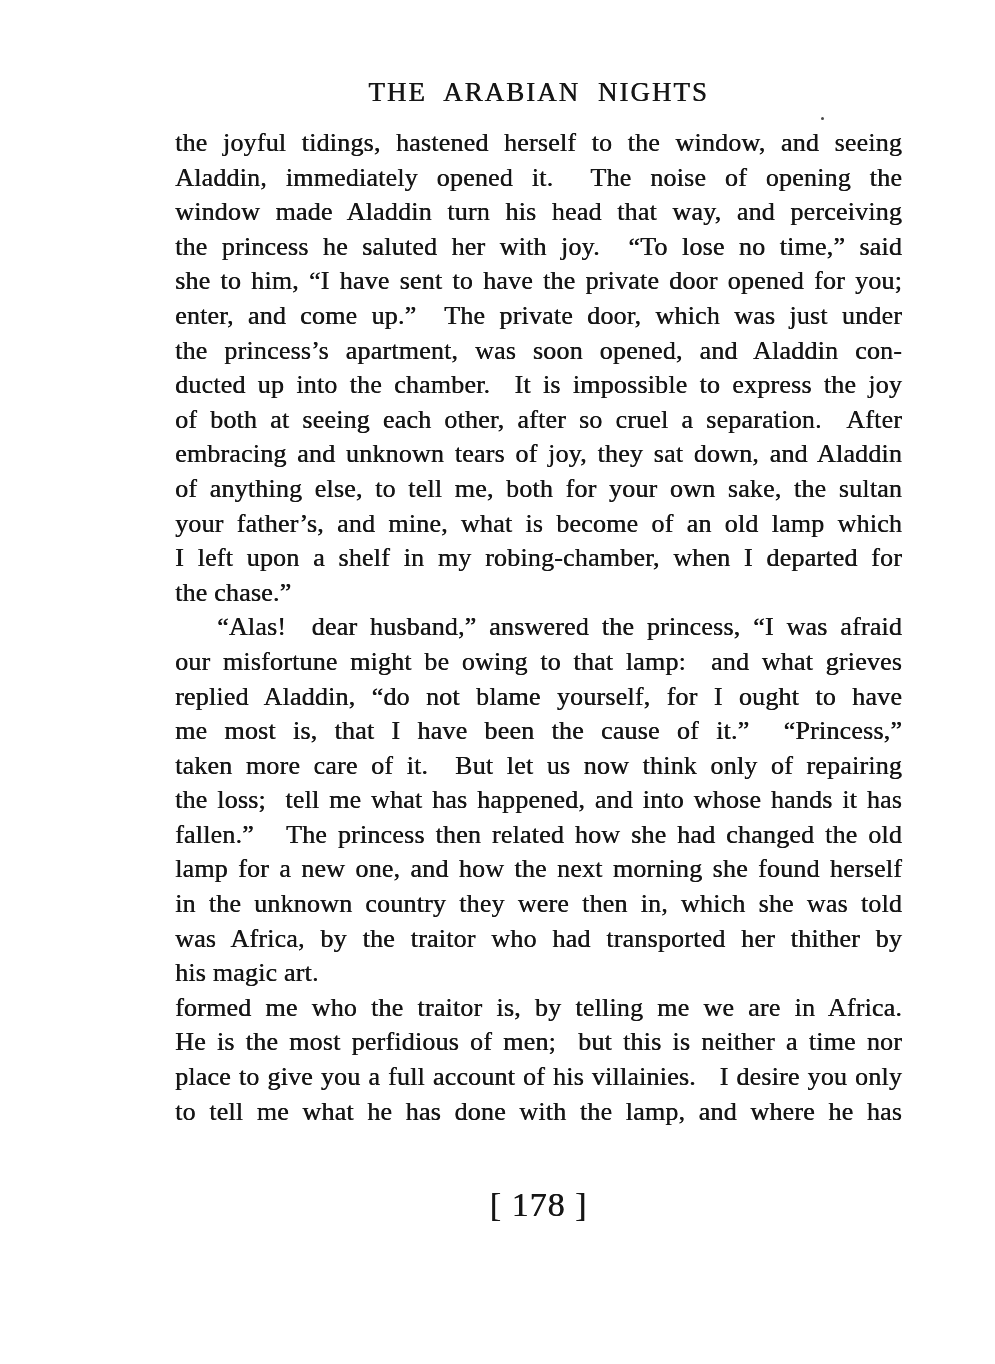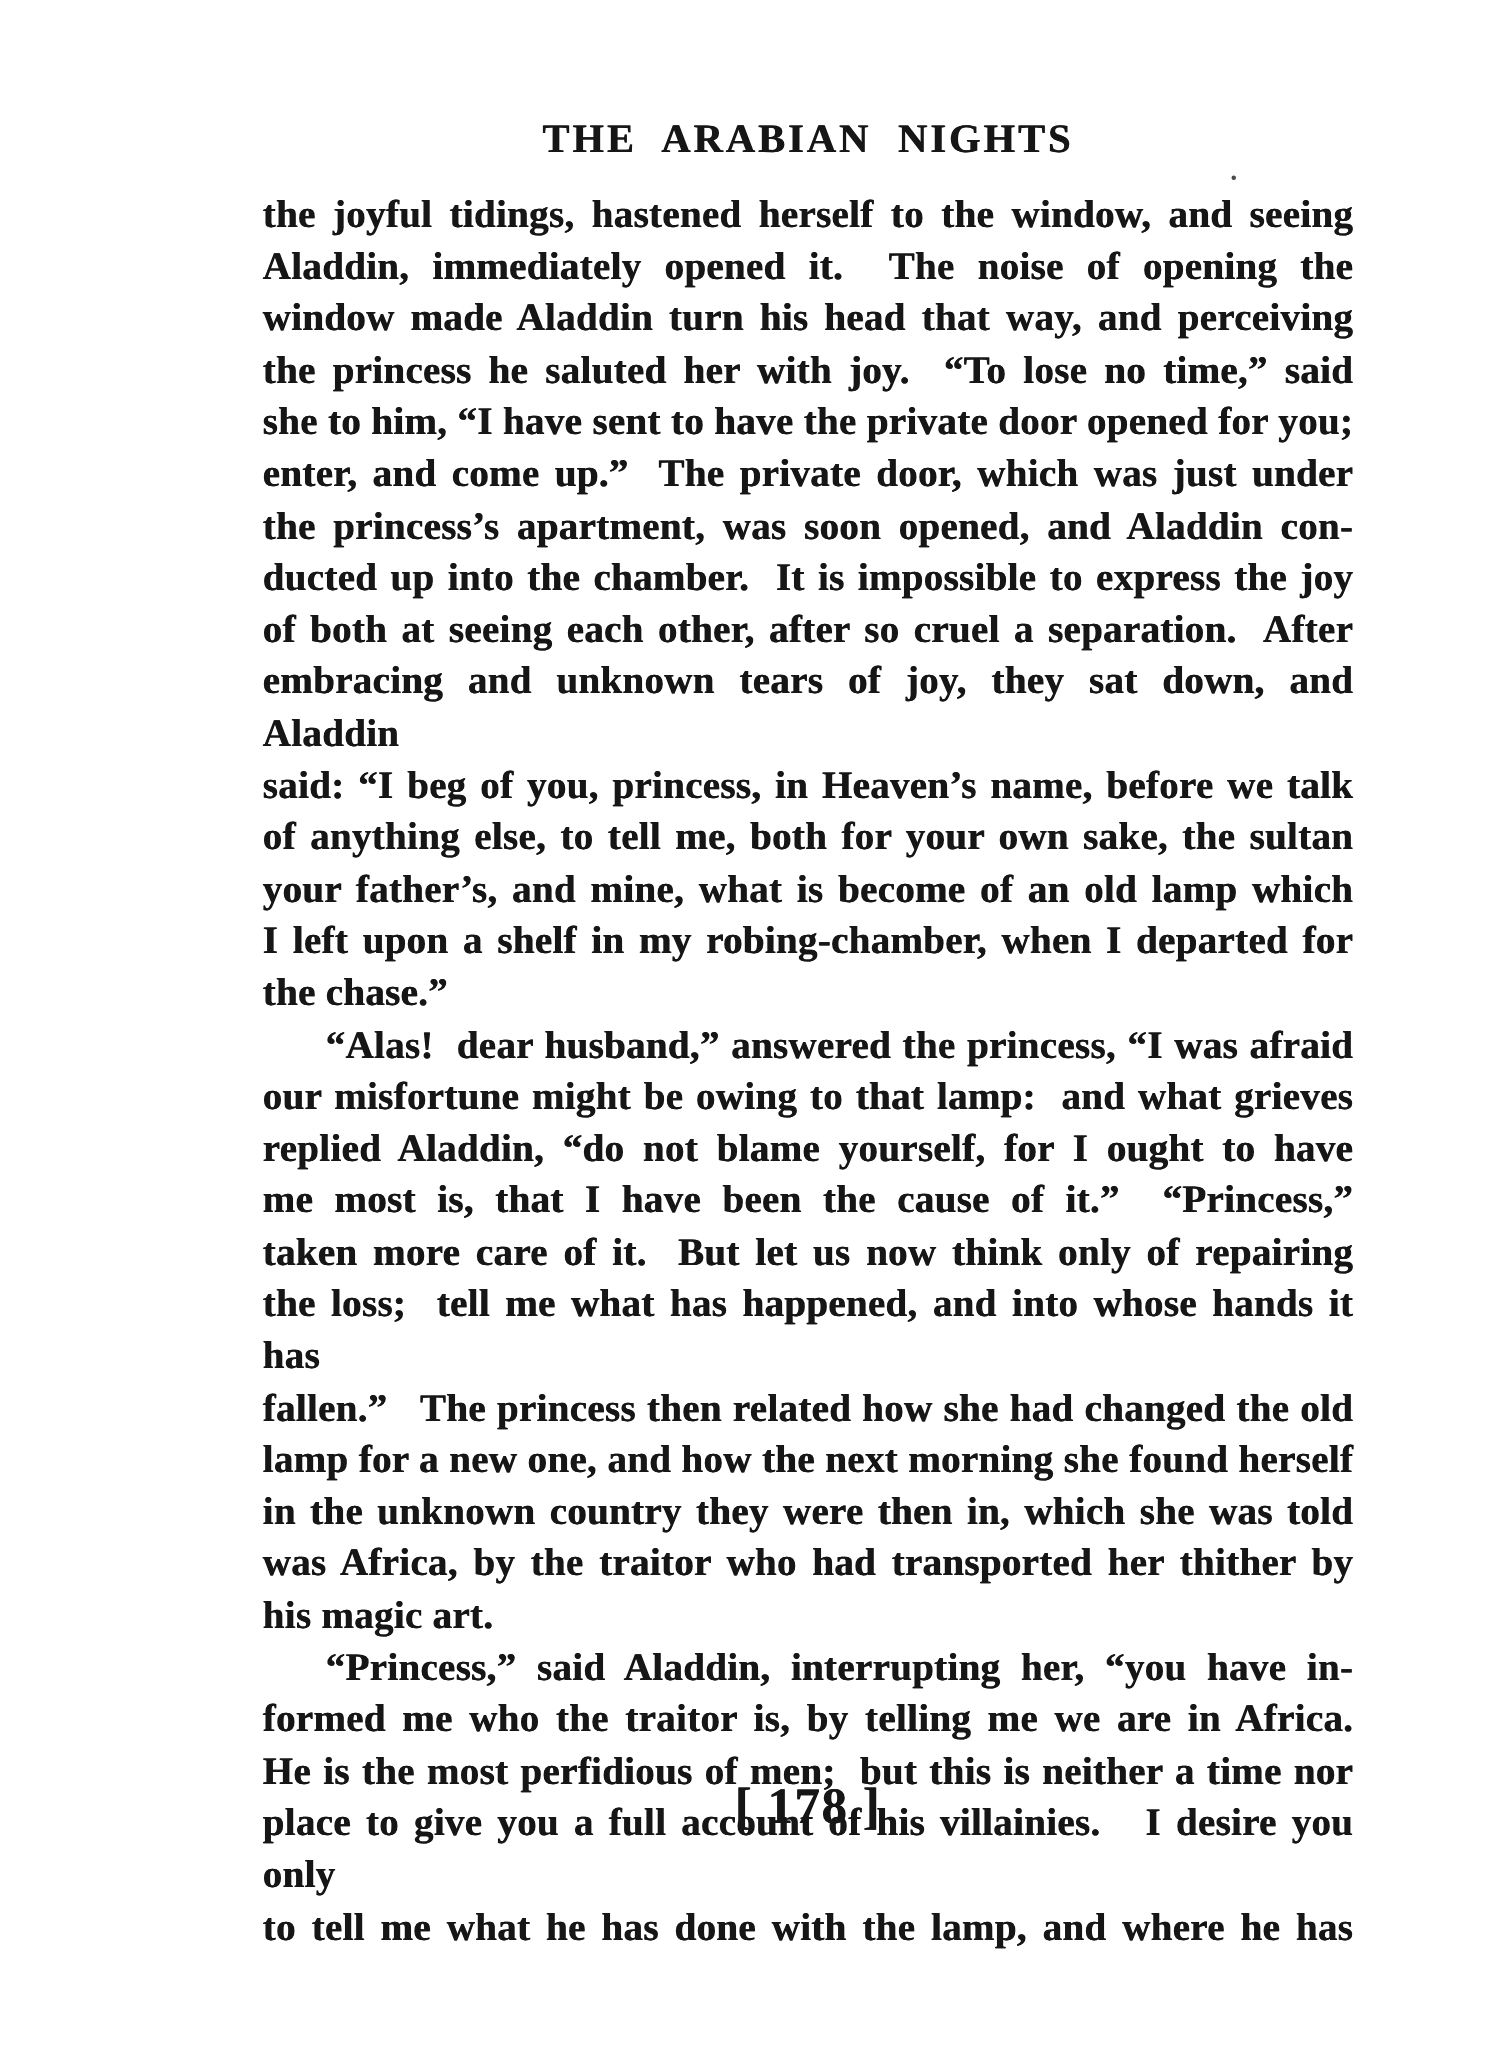--- a/index.html
+++ b/index.html
@@ -8,21 +8,20 @@
     background: #ffffff;
   }
   .page {
     position: relative;
     width: 995px;
     height: 1332px;
     background: #ffffff;
     color: #161616;
     font-family: "Liberation Serif", serif;
     overflow: hidden;
-    font-weight: bold;
   }
   .running-head {
     position: absolute;
     top: 79px;
     left: 175px;
     width: 727px;
     text-align: center;
     font-size: 27px;
     line-height: 27px;
     letter-spacing: 2px;
@@ -87,21 +86,20 @@
       <div class="line">the joyful tidings, hastened herself to the window, and seeing</div>
       <div class="line">Aladdin, immediately opened it.&nbsp; The noise of opening the</div>
       <div class="line">window made Aladdin turn his head that way, and perceiving</div>
       <div class="line">the princess he saluted her with joy.&nbsp; “To lose no time,” said</div>
       <div class="line">she to him, “I have sent to have the private door opened for you;</div>
       <div class="line">enter, and come up.”&nbsp; The private door, which was just under</div>
       <div class="line">the princess’s apartment, was soon opened, and Aladdin con-</div>
       <div class="line">ducted up into the chamber.&nbsp; It is impossible to express the joy</div>
       <div class="line">of both at seeing each other, after so cruel a separation.&nbsp; After</div>
       <div class="line">embracing and unknown tears of joy, they sat down, and Aladdin</div>
-      <div class="line">said: “I beg of you, princess, in Heaven’s name, before we talk</div>
       <div class="line">of anything else, to tell me, both for your own sake, the sultan</div>
       <div class="line">your father’s, and mine, what is become of an old lamp which</div>
       <div class="line">I left upon a shelf in my robing-chamber, when I departed for</div>
       <div class="line last">the chase.”</div>
     </div>
 
     <div class="paragraph">
       <div class="line indent">“Alas!&nbsp; dear husband,” answered the princess, “I was afraid</div>
       <div class="line">our misfortune might be owing to that lamp:&nbsp; and what grieves</div>
       <div class="line">replied Aladdin, “do not blame yourself, for I ought to have</div>
@@ -109,21 +107,20 @@
       <div class="line">taken more care of it.&nbsp; But let us now think only of repairing</div>
       <div class="line">the loss;&nbsp; tell me what has happened, and into whose hands it has</div>
       <div class="line">fallen.”&nbsp;&nbsp; The princess then related how she had changed the old</div>
       <div class="line">lamp for a new one, and how the next morning she found herself</div>
       <div class="line">in the unknown country they were then in, which she was told</div>
       <div class="line">was Africa, by the traitor who had transported her thither by</div>
       <div class="line last">his magic art.</div>
     </div>
 
     <div class="paragraph">
-      <div class="line indent">“Princess,” said Aladdin, interrupting her, “you have in-</div>
       <div class="line">formed me who the traitor is, by telling me we are in Africa.</div>
       <div class="line">He is the most perfidious of men;&nbsp; but this is neither a time nor</div>
       <div class="line">place to give you a full account of his villainies.&nbsp;&nbsp; I desire you only</div>
       <div class="line">to tell me what he has done with the lamp, and where he has</div>
     </div>
 
   </div>
 
   <div class="page-number">[ 178 ]</div>
 

